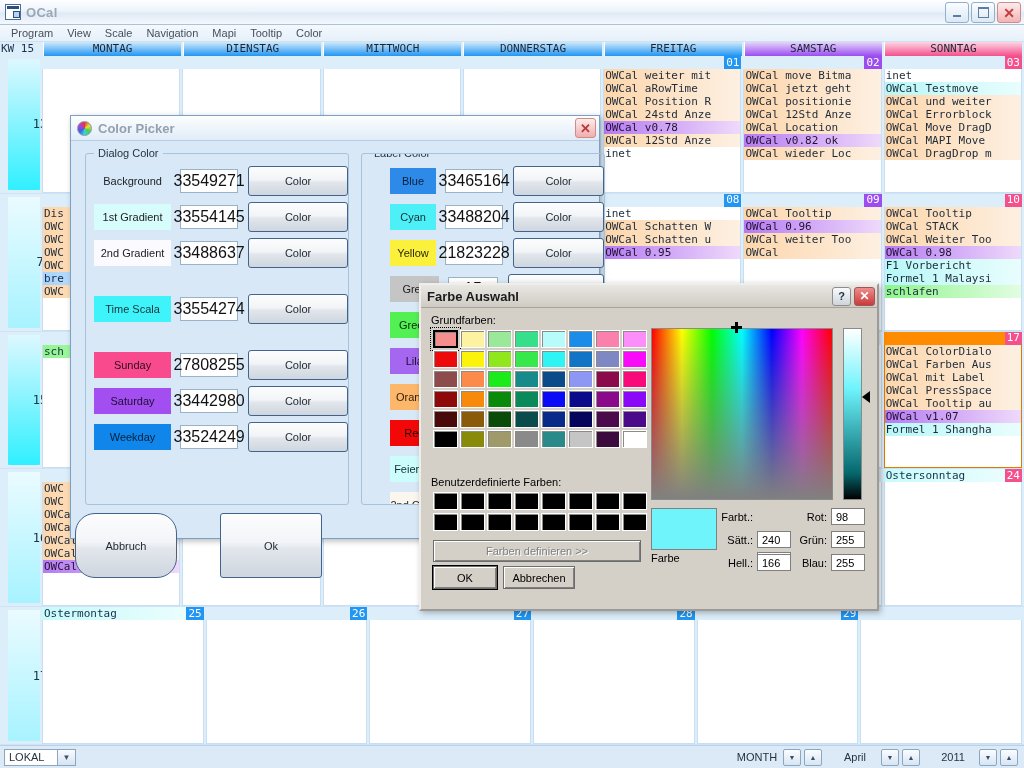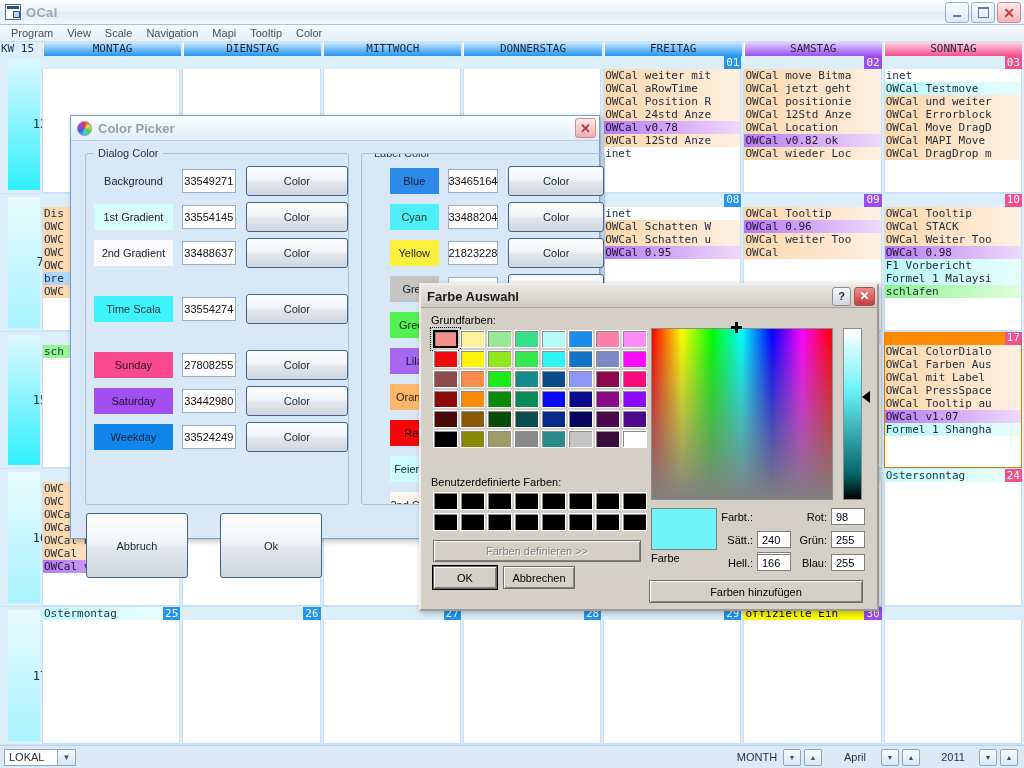--- a/index.html
+++ b/index.html
@@ -126,21 +126,21 @@
 
   
   #colorPicker{left:70px;top:115px;width:528px;height:422px;}
   .cp-body{padding:8px 10px 0 10px;position:relative;height:calc(100% - 24px);box-sizing:border-box;}
   .grpbox{border:1px solid #a7c2db;border-radius:3px;position:absolute;}
   .grplegend{position:absolute;top:-7px;left:8px;background:#d8e8f7;padding:0 4px;font-size:11px;color:#28333f;}
   .row{display:flex;align-items:center;}
   .swlabel{width:85px;height:26px;display:flex;align-items:center;justify-content:center;
            font-size:11px;color:#222;box-sizing:border-box;}
   .numfld{width:58px;height:24px;background:#fff;border:1px solid #9ab2c8;
-          font-size:11px;color:#111;display:flex;align-items:center;justify-content:center;
+          font-size:16px;color:#111;display:flex;align-items:center;justify-content:center;
           margin-left:9px;box-sizing:border-box;font-family:"Liberation Sans",sans-serif;}
   .btn3d{height:28px;border:1px solid #42648c;border-radius:3px;
          background:linear-gradient(to bottom,#fdfdfe 0%,#f2f4f7 45%,#e2e6ec 55%,#cfd6df 100%);
          display:flex;align-items:center;justify-content:center;font-size:11px;color:#1d2730;}
   .cbtn{width:108px;margin-left:10px;}
 
   
   #farbeDlg{left:419px;top:283px;width:456px;height:324px;background:#d4d0c8;border:2px outset #f0eeea;}
   .fa-tb{height:22px;display:flex;align-items:center;padding:0 2px 0 6px;
          background:linear-gradient(to bottom,#e9e7e3,#cfcbc4);border-bottom:1px solid #a8a49c;}
@@ -469,27 +469,20 @@
             </div>
             <div class="evbody"></div>
           </div>
           <div class="daycell">
             <div class="dnumbar">
               <div class="dnum">29</div>
             </div>
             <div class="evbody"></div>
           </div>
           <div class="daycell">
-            <div class="dnumbar">
-              <div class="hol yellowbg">offizielle Ein</div>
-              <div class="dnum sat">30</div>
-            </div>
-            <div class="evbody"></div>
-          </div>
-          <div class="daycell">
             <div class="dnumbar"></div>
             <div class="evbody"></div>
           </div>
         </div>
       </div>
   </div>
 
   <div class="statusbar">
     <div class="combo">
       <div class="val">LOKAL</div>
@@ -623,21 +616,21 @@
             <div class="numfld" style="visibility: hidden;"></div>
             <div class="btn3d cbtn" style="visibility: hidden;">Color</div>
           </div>
           <div class="row" style="margin-bottom: 6px;">
             <div class="swlabel" style="width: 56px; background: rgb(251, 247, 239); color: rgb(42, 42, 42);">2nd Color</div>
             <div class="numfld" style="visibility: hidden;"></div>
             <div class="btn3d cbtn" style="visibility: hidden;">Color</div>
           </div>
         </div>
     </div>
-    <div class="btn3d" style="position:absolute;left:15px;top:372px;width:100px;height:63px;">Abbruch</div>
+    <div class="btn3d" style="position:absolute;left:4px;top:372px;width:100px;height:63px;border-radius:20px;">Abbruch</div>
     <div class="btn3d" style="position:absolute;left:149px;top:372px;width:100px;height:63px;">Ok</div>
   </div>
 </div>
 
 <div class="dlg" id="farbeDlg">
   <div class="fa-tb">
     <div class="tt">Farbe Auswahl</div>
     <div class="qbtn">?</div>
     <div class="xbtn2">
         <span>✕</span>
@@ -742,15 +735,14 @@
     <div class="hsvlabel" style="left:286px;top:249px;width:46px;">Hell.:</div>
     <div class="hsvfield" style="left:336px;top:246px;">166</div>
 
     <div class="hsvlabel" style="left:358px;top:203px;width:48px;">Rot:</div>
     <div class="hsvfield" style="left:410px;top:200px;">98</div>
     <div class="hsvlabel" style="left:358px;top:226px;width:48px;">Grün:</div>
     <div class="hsvfield" style="left:410px;top:223px;">255</div>
     <div class="hsvlabel" style="left:358px;top:249px;width:48px;">Blau:</div>
     <div class="hsvfield" style="left:410px;top:246px;">255</div>
 
-    <div class="btn95" style="position:absolute;left:228px;top:272px;width:212px;height:21px;">Farben hinzufügen</div>
   </div>
 </div>
 
 </body></html>

